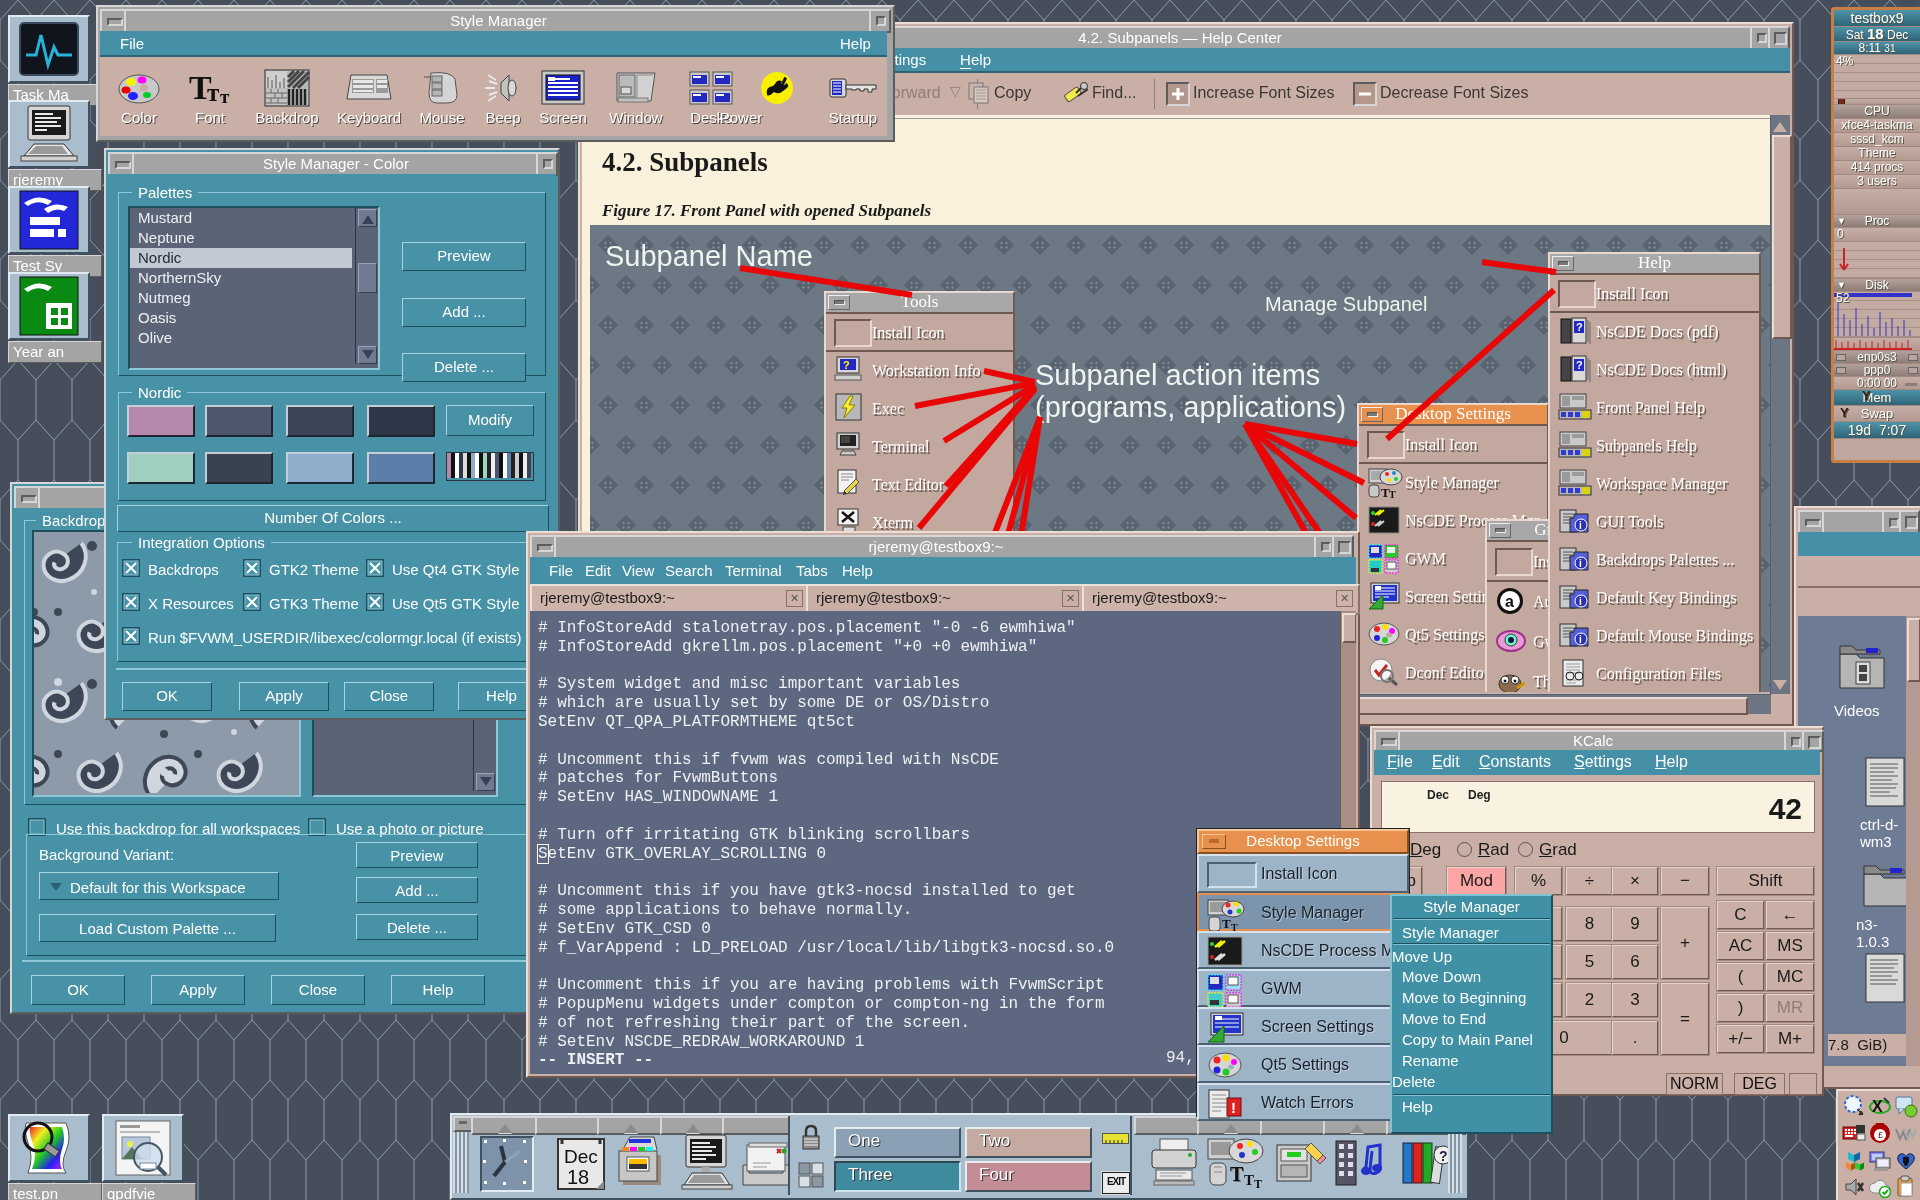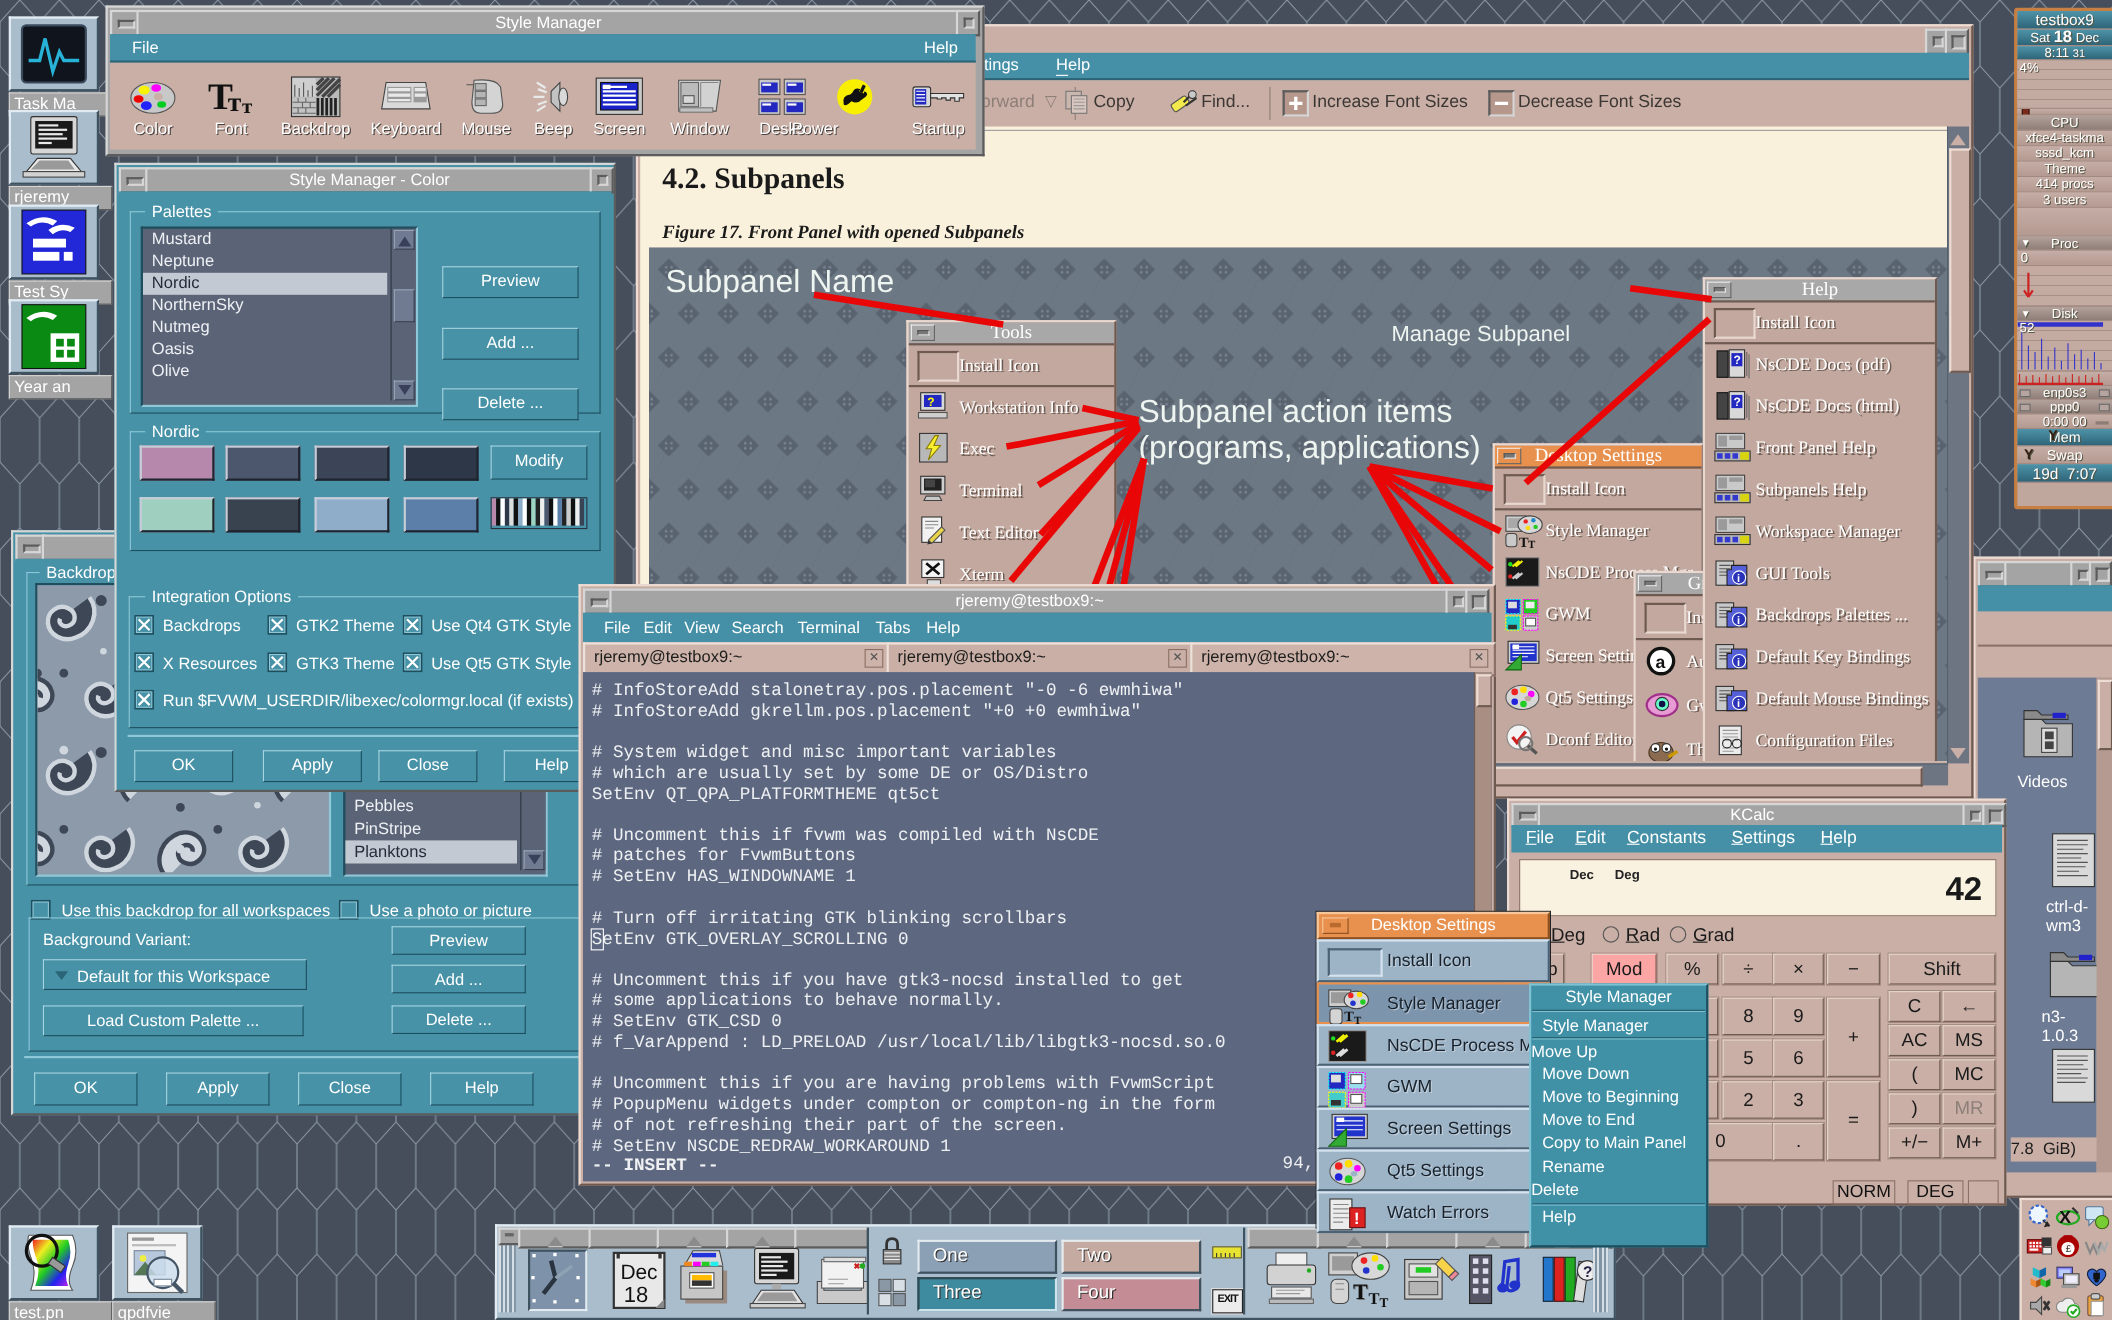--- a/index.html
+++ b/index.html
@@ -318,20 +318,21 @@
         <rect x="4" y="3" width="14" height="18" rx="2" fill="#e8a33d" stroke="#754"></rect>
         <rect x="7" y="1" width="8" height="5" rx="2" fild="#ccc" fill="#ccc" stroke="#555"></rect>
         <rect x="7" y="8" width="11" height="13" fill="#fff" stroke="#999"></rect>
       </svg></div>
   </div>
 
 <div class="a rt" id="helpwin" style="left:578px;top:22px;width:1212px;height:700px">
  <div class="a rg" style="left:2px;top:2px;width:24px;height:20px">
       <div class="a sg" style="left:5px;top:7px;width:12px;height:4px;background:#a4a4a4"></div>
     </div>
+ <div class="a rg tb" style="left:26px;top:2px;width:1144px;height:20px;line-height:19px">4.2. Subpanels — Help Center</div>
  <div class="a rg" style="left:1170px;top:2px;width:18px;height:20px">
       <div class="a sg" style="left:5px;top:5px;width:6px;height:6px;background:#a4a4a4"></div>
     </div>
  <div class="a rg" style="left:1188px;top:2px;width:18px;height:20px">
       <div class="a sg" style="left:4px;top:4px;width:9px;height:9px;background:#a4a4a4"></div>
     </div>
  <div class="a menu" style="left:2px;top:24px;width:1208px;height:25px;font-size:15px">
   <span class="a" style="left:22px;top:3px">File</span>
       <span class="a" style="left:70px;top:3px">Edit</span>
       <span class="a" style="left:120px;top:3px">View</span>
@@ -806,25 +807,20 @@
               <circle cx="24" cy="150" r="4"></circle>
       <circle cx="130" cy="240" r="4"></circle>
               <circle cx="60" cy="60" r="3"></circle>
               <circle cx="200" cy="200" r="3"></circle>
      </g>
     </g>
    </svg>
   </div>
 
   <div class="a sc" style="left:298px;top:22px;width:182px;height:263px;background:#5b6477">
-   <div class="a" style="left:0;top:190px;width:156px;color:#eef0f4;font-size:15px">
-    <div style="height:21px;line-height:21px;padding-left:8px">Pebbles</div>
-    <div style="height:21px;line-height:21px;padding-left:8px">PinStripe</div>
-    <div style="height:21px;line-height:21px;padding-left:8px;background:#c3c9d3;color:#252b38">Planktons</div>
-   </div>
    <div class="a" style="right:0;top:0;width:22px;height:259px;background:#5b6477;border-left:1px solid #2c3442">
     <div class="a" style="left:2px;top:241px;width:17px;height:16px;background:#707b92;border:1px solid #9aa4b8;border-bottom-color:#353d4e;border-right-color:#353d4e">
             <div style="width:0;height:0;border:6px solid transparent;border-top:9px solid #39415a;margin:3px auto 0"></div>
           </div>
    </div>
   </div>
 
   <div class="a" style="left:14px;top:310px;color:#fff;font-size:15px"><svg width="20" height="20" style="vertical-align:middle">
           <rect x="1" y="1" width="16" height="16" fill="#4792a7" stroke-width="2" stroke="#1d4f5f"></rect>
           <rect x="2" y="2" width="14" height="14" fill="none" stroke="#8ec7d8" stroke-width="1"></rect>
@@ -1039,20 +1035,21 @@
           <rect x="52" y="0" width="4" height="25" fill="#111"></rect>
           <rect x="56" y="0" width="4" height="25" fill="#fff"></rect>
           <rect x="60" y="0" width="4" height="25" fill="#5c7fa9"></rect>
           <rect x="64" y="0" width="4" height="25" fill="#222"></rect>
           <rect x="68" y="0" width="4" height="25" fill="#ccc"></rect>
           <rect x="72" y="0" width="4" height="25" fill="#111"></rect>
           <rect x="76" y="0" width="4" height="25" fill="#eee"></rect>
           <rect x="80" y="0" width="4" height="25" fill="#3a4356"></rect>
         </svg></div>
 
+  <div class="a btn-c" style="left:9px;top:331px;width:430px;height:25px;font-size:15px;line-height:24px">Number Of Colors ...</div>
 
   <div class="a grp2" style="left:9px;top:368px;width:430px;height:118px"></div>
   <div class="a" style="left:24px;top:360px;background:#4792a7;padding:0 6px;color:#fff;font-size:15px">Integration Options</div>
   <div class="a" id="ckrows">
         <div class="a" style="left:14px;top:385px;width:420px;height:20px"><svg width="20" height="20" style="vertical-align:middle">
             <rect x="1" y="1" width="16" height="16" fill="#4792a7" stroke-width="2" stroke="#1d4f5f"></rect>
             <rect x="2" y="2" width="14" height="14" fill="none" stroke="#8ec7d8" stroke-width="1"></rect>
             <path d="M4 4 L14 14 M14 4 L4 14" stroke="#fff" stroke-width="2"></path>
           </svg><span style="color:#fff;font-size:15px;vertical-align:middle;margin-left:6px">Backdrops</span></div>
         <div class="a" style="left:135px;top:385px;width:420px;height:20px"><svg width="20" height="20" style="vertical-align:middle">

